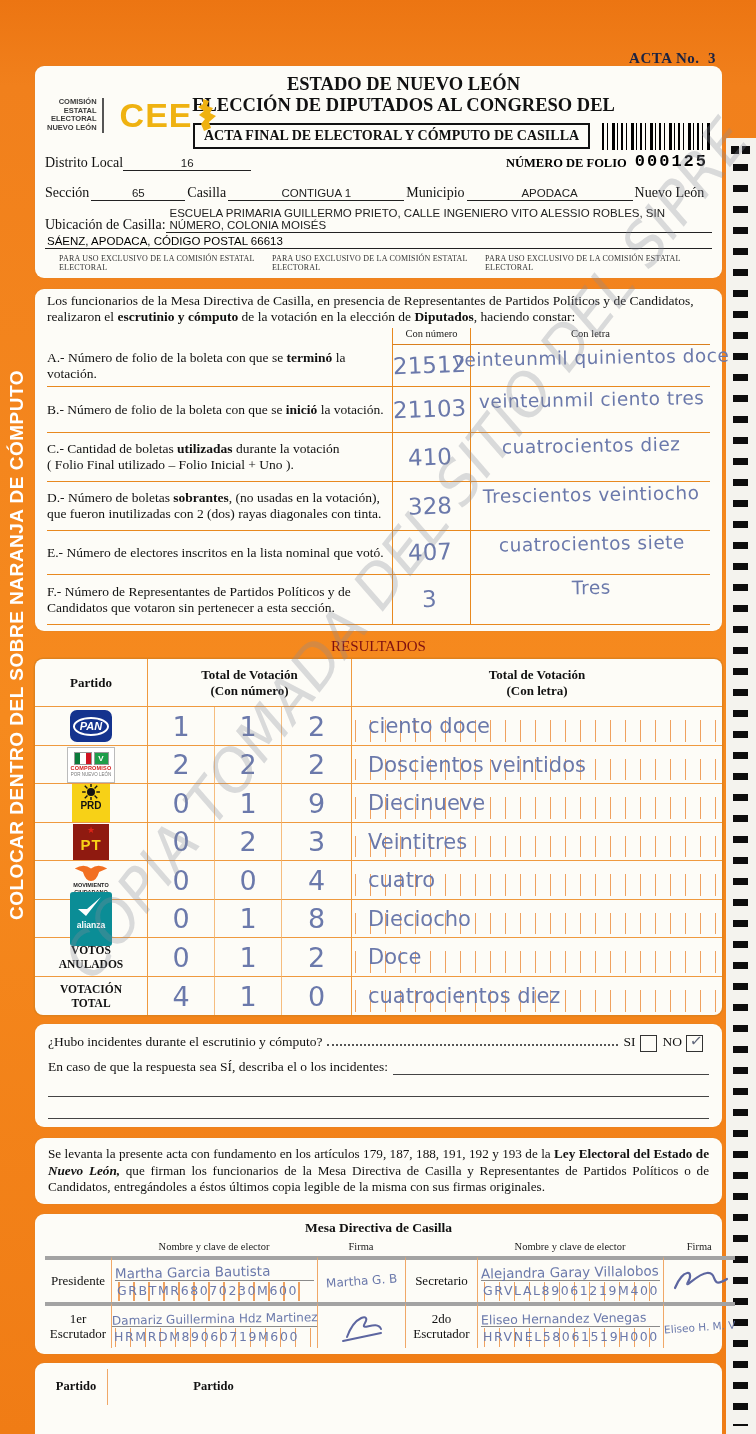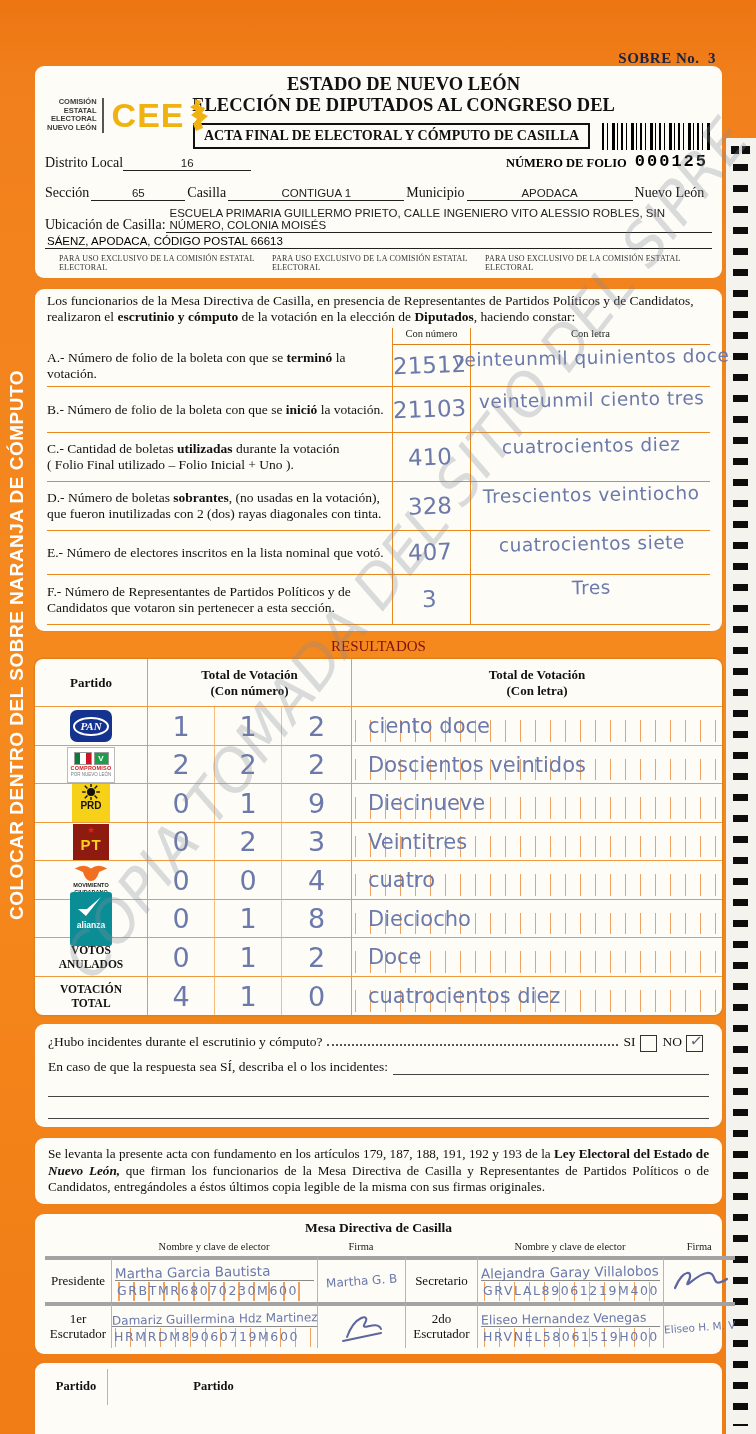--- a/index.html
+++ b/index.html
@@ -31,21 +31,21 @@
   .panel{background:#fdfcf7;border-radius:9px;box-shadow:0 0 0 1px rgba(220,130,40,.25);}
 
   .acta-no{position:absolute;top:50px;right:40px;z-index:5;
     font-weight:700;font-size:15px;color:#1c2342;letter-spacing:.5px;}
 
   
   .hdr{margin-top:66px;padding:4px 10px 5px 10px;position:relative;}
   .hdr-title{text-align:center;padding:4px 70px 0 120px;font-weight:700;font-size:18.5px;line-height:1.15;color:#111;}
   .logo{position:absolute;left:12px;top:32px;display:flex;align-items:center;}
   .logo-org{font-family:"Liberation Sans",sans-serif;font-weight:700;font-size:7.5px;line-height:1.15;
-    color:#3a3a3a;text-align:right;padding-right:5px;border-right:2px solid #555;margin-right:8px;}
+    color:#3a3a3a;text-align:right;padding-right:5px;border-right:2px solid #555;margin-right:16px;}
   .logo-cee{font-family:"Liberation Sans",sans-serif;font-weight:800;font-size:34px;color:#efb211;
     letter-spacing:1px;line-height:.9;display:flex;align-items:center;}
   .logo-shape{margin-left:2px;}
   .sub-row{display:flex;align-items:center;margin:6px 0 2px 148px;gap:12px;}
   .sub-box{border:2px solid #111;padding:3px 9px;font-weight:700;font-size:14px;white-space:nowrap;color:#111;}
   .barcode{width:148px;height:27px;background:
     repeating-linear-gradient(90deg,#000 0 2px,transparent 2px 5px,#000 5px 6px,transparent 6px 10px,#000 10px 13px,transparent 13px 15px,#000 15px 16px,transparent 16px 19px);}
   .folio-row{display:flex;align-items:flex-end;margin-top:2px;}
   .fld-label{font-size:14px;color:#111;white-space:nowrap;}
   .fld-val{font-family:"Liberation Sans",sans-serif;font-size:11.5px;color:#222;
@@ -90,21 +90,21 @@
   .digit{font-size:27px;z-index:1;}
   .res-let{justify-content:flex-start;padding-left:16px;overflow:hidden;}
   .res-letra{font-size:21px;z-index:1;white-space:nowrap;}
   .tickbg{position:absolute;left:3px;right:3px;bottom:3px;height:58%;
     background:repeating-linear-gradient(90deg,#efa15f 0 1.5px,transparent 1.5px 15px);}
   .pt-label{font-weight:700;font-size:11.5px;text-align:center;line-height:1.25;color:#111;padding:0 6px;}
 
   
   .plogo{display:flex;flex-direction:column;align-items:center;justify-content:center;line-height:1;}
   .pan-box{width:42px;height:32px;background:#14338e;border-radius:7px;display:flex;align-items:center;justify-content:center;}
-  .pan-oval{border:2px solid #fff;border-radius:50%;padding:2px 5px;font-family:Liberation Serif, serif;
+  .pan-oval{border:2px solid #fff;border-radius:50%;padding:2px 5px;font-family:Liberation Sans, sans-serif;
     font-weight:700;font-style:italic;font-size:11px;color:#fff;}
   .pri-box{width:46px;height:34px;background:#fff;border:1px solid #bbb;display:flex;flex-direction:column;align-items:center;justify-content:center;gap:1px;}
   .pri-flags{display:flex;gap:2px;}
   .pri-flag{width:16px;height:11px;border:.5px solid #999;background:linear-gradient(90deg,#0b7a3b 0 33%,#fff 33% 66%,#cf1322 66% 100%);}
   .pv-flag{width:13px;height:11px;border:.5px solid #999;background:#1e9e4a;color:#fff;font-family:"Liberation Sans",sans-serif;font-weight:700;font-size:8px;display:flex;align-items:center;justify-content:center;}
   .pri-cap1{font-family:"Liberation Sans",sans-serif;font-weight:700;font-size:5.5px;color:#d11a1a;letter-spacing:.2px;}
   .pri-cap2{font-family:"Liberation Sans",sans-serif;font-size:4.5px;color:#777;}
   .prd-box{width:38px;height:38px;background:#f7d117;display:flex;flex-direction:column;align-items:center;justify-content:flex-start;}
   .prd-cap{font-family:"Liberation Sans",sans-serif;font-weight:800;font-size:10px;color:#111;margin-top:1px;}
   .pt-box{width:36px;height:36px;background:#8f1a10;display:flex;flex-direction:column;align-items:center;justify-content:center;position:relative;}
@@ -165,21 +165,21 @@
         <i></i>
       </div>
     <div class="side-marks"></div>
   </div>
 
   <div class="vertical-label">COLOCAR DENTRO DEL SOBRE NARANJA DE CÓMPUTO</div>
 
   <div class="watermark">COPIA TOMADA DEL SITIO DEL SIPRE</div>
 
   <div class="acta-no">
-    <span>SOBRE No.</span>&nbsp;&nbsp;<span>3</span>
+    <span>ACTA No.</span>&nbsp;&nbsp;<span>3</span>
   </div>
 
   <div class="content">
 
     <div class="panel hdr">
       <div class="logo">
         <div class="logo-org">
           <div>COMISIÓN</div>
           <div>ESTATAL</div>
           <div>ELECTORAL</div>

